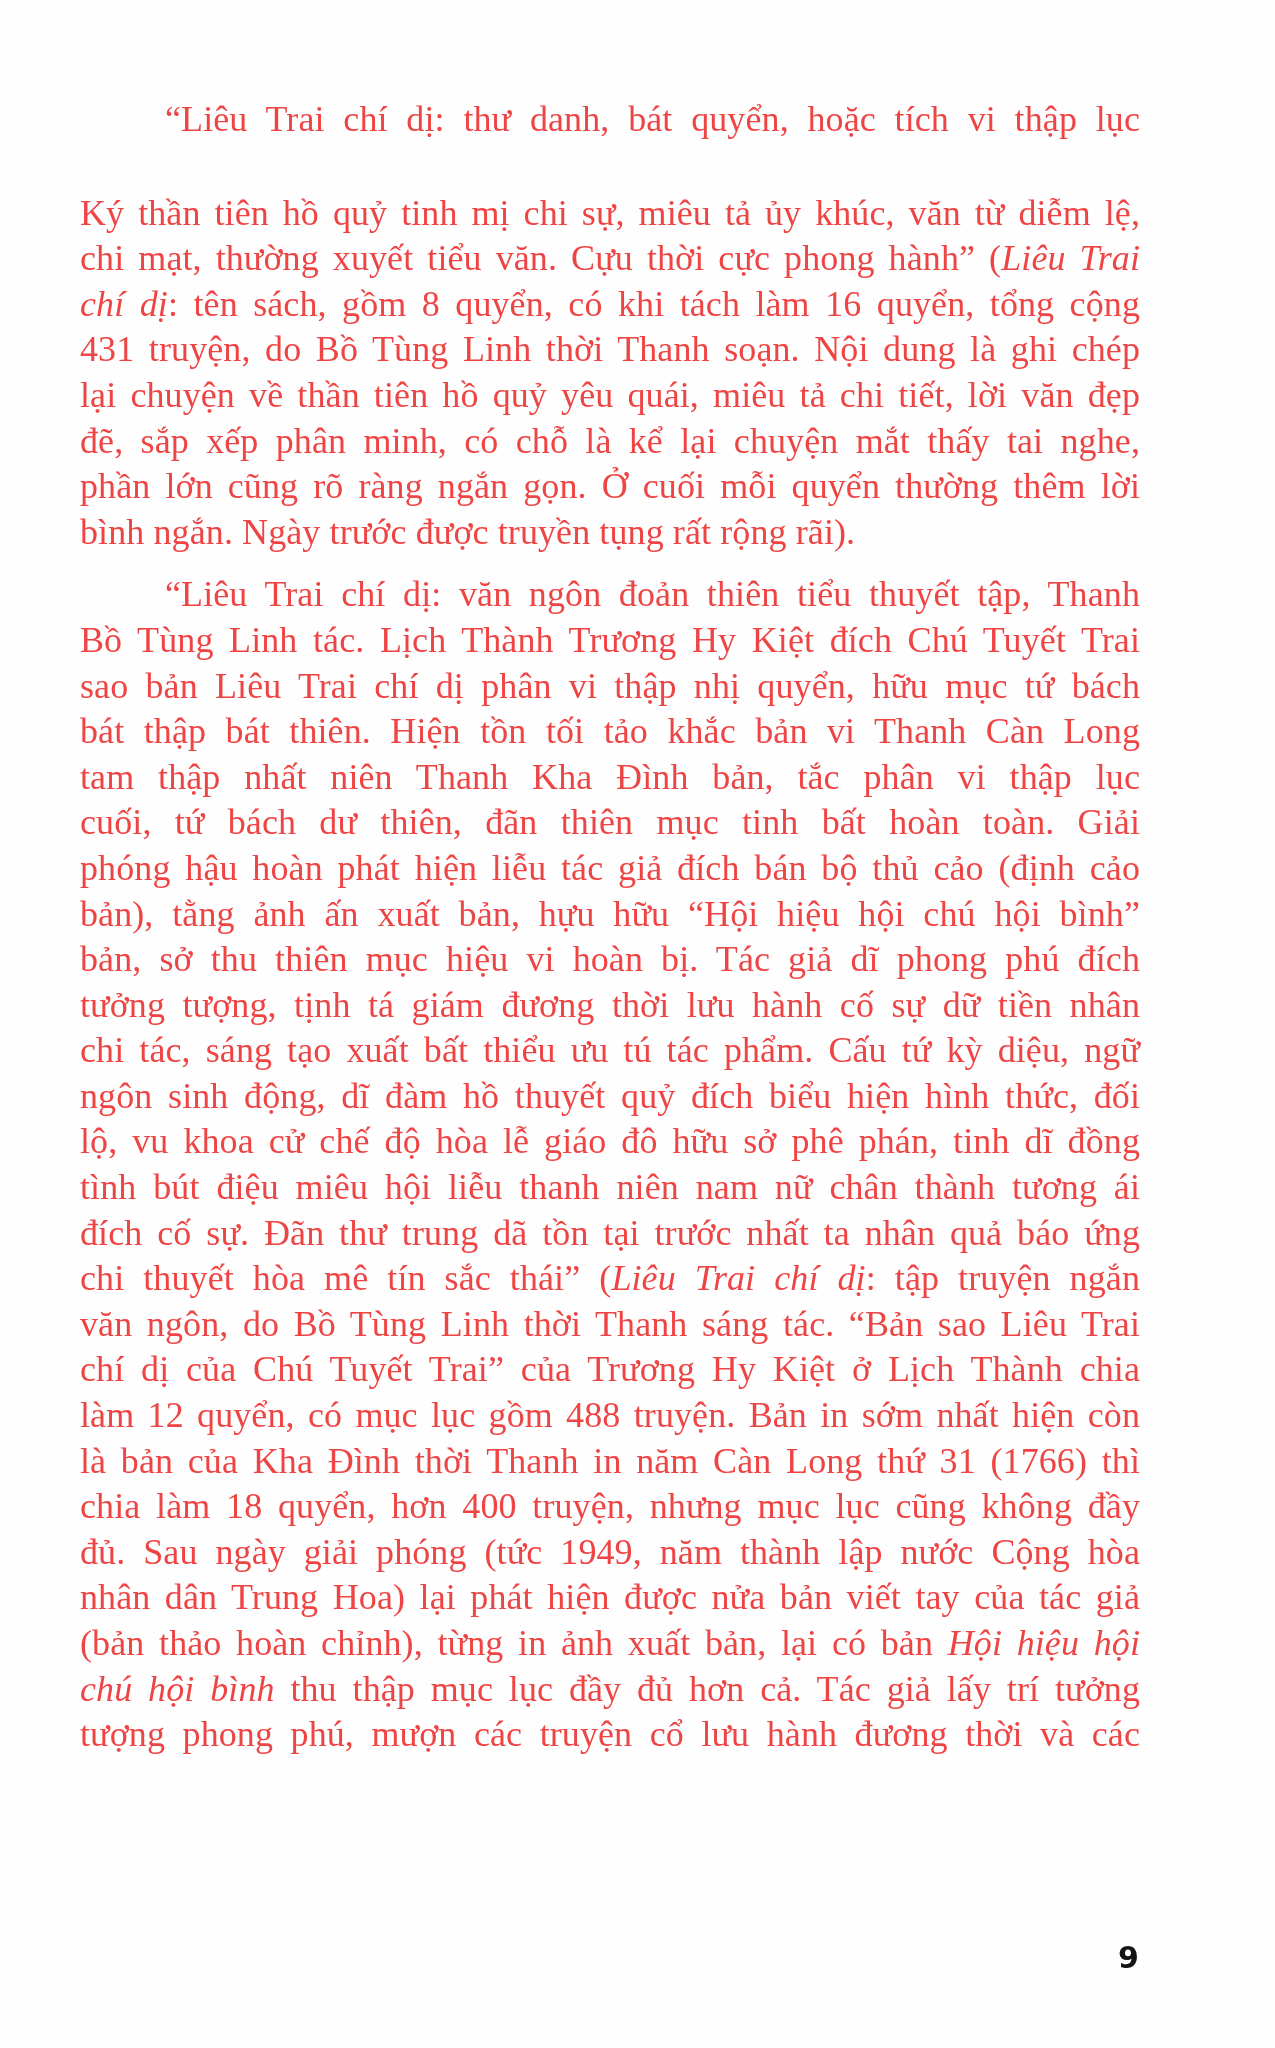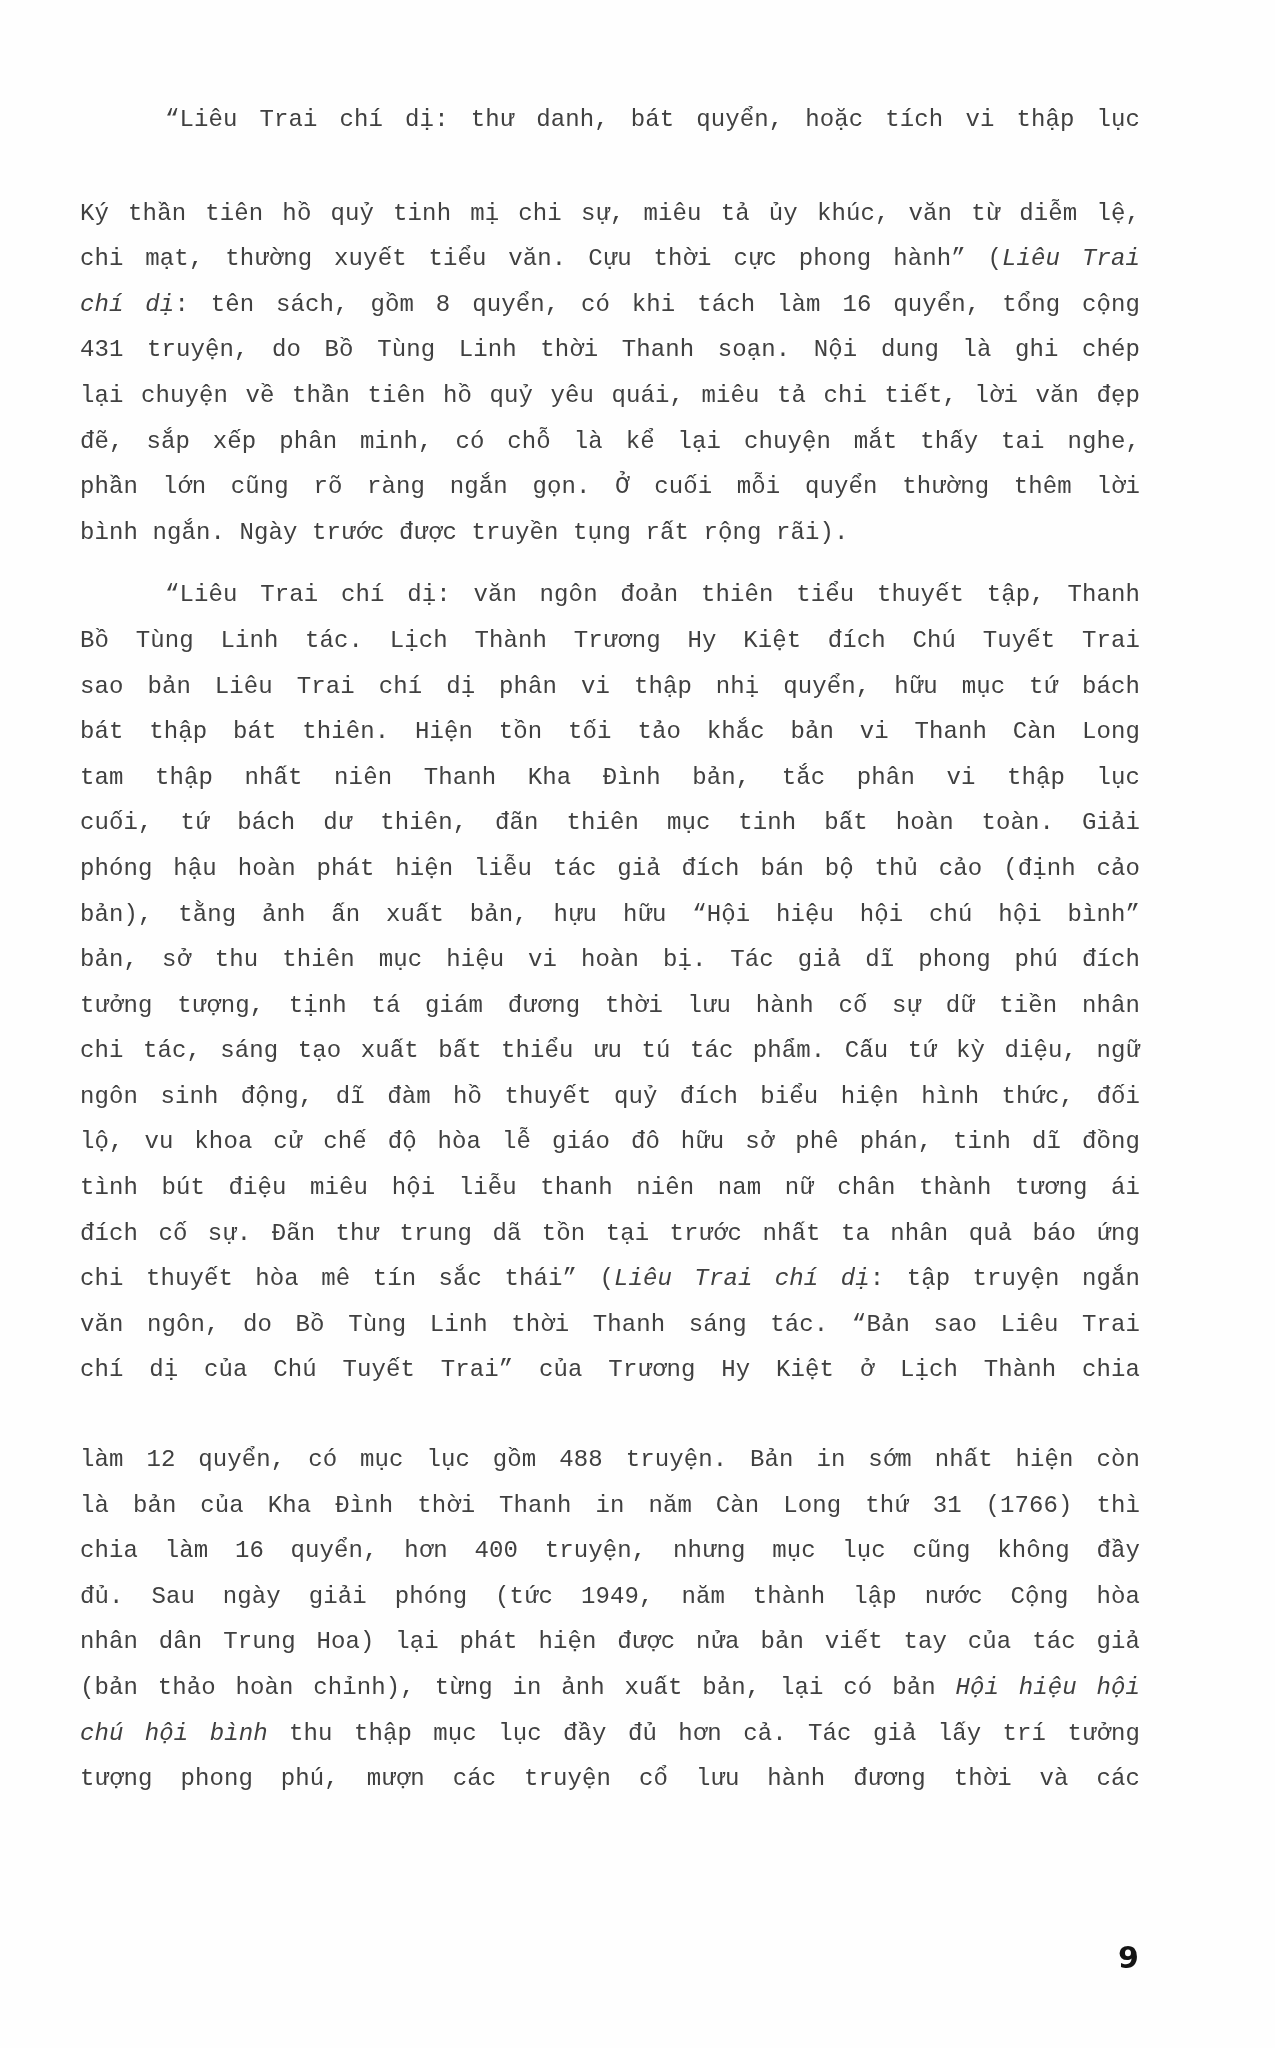--- a/index.html
+++ b/index.html
@@ -1,21 +1,21 @@
 <!DOCTYPE html>
 <html><head>
 <meta charset="utf-8">
 <style>
   html, body { margin:0; padding:0; background:#ffffff; }
   body { width:1275px; height:2048px; position:relative; overflow:hidden; }
   .page { position:absolute; left:0; top:0; width:1275px; height:2048px; background:#fefefe; }
   .text-block {
     position:absolute; left:80px; top:97px; width:1060px;
-    font-family:Liberation Mono, monospace;
-    font-size:24px; line-height:45.6px; color:#404040;
+    font-family:Liberation Serif, serif;
+    font-size:36px; line-height:45.6px; color:#ef4444;
     letter-spacing:0.1px;
   }
   .para { margin:0; }
   .para + .para { margin-top:17px; }
   .line {
     display:block; white-space:nowrap; text-align:justify; text-align-last:justify;
     height:45.6px; overflow:visible;
   }
   .line.last { text-align-last:left; }
   .line.indent { padding-left:85px; }
@@ -54,23 +54,23 @@
         <span class="line" style="white-space: normal; width: 1060px;"><span>bản, sở thu thiên mục hiệu vi hoàn bị. Tác giả dĩ phong phú đích</span></span>
         <span class="line" style="white-space: normal; width: 1060px;"><span>tưởng tượng, tịnh tá giám đương thời lưu hành cố sự dữ tiền nhân</span></span>
         <span class="line" style="white-space: normal; width: 1060px;"><span>chi tác, sáng tạo xuất bất thiểu ưu tú tác phẩm. Cấu tứ kỳ diệu, ngữ</span></span>
         <span class="line" style="white-space: normal; width: 1060px;"><span>ngôn sinh động, dĩ đàm hồ thuyết quỷ đích biểu hiện hình thức, đối</span></span>
         <span class="line" style="white-space: normal; width: 1060px;"><span>lộ, vu khoa cử chế độ hòa lễ giáo đô hữu sở phê phán, tinh dĩ đồng</span></span>
         <span class="line" style="white-space: normal; width: 1060px;"><span>tình bút điệu miêu hội liễu thanh niên nam nữ chân thành tương ái</span></span>
         <span class="line" style="white-space: normal; width: 1060px;"><span>đích cố sự. Đãn thư trung dã tồn tại trước nhất ta nhân quả báo ứng</span></span>
         <span class="line" style="white-space: normal; width: 1060px;"><span>chi thuyết hòa mê tín sắc thái” (</span><span class="seg-italic">Liêu Trai chí dị</span><span>: tập truyện ngắn</span></span>
         <span class="line" style="white-space: normal; width: 1060px;"><span>văn ngôn, do Bồ Tùng Linh thời Thanh sáng tác. “Bản sao Liêu Trai</span></span>
         <span class="line" style="white-space: normal; width: 1060px;"><span>chí dị của Chú Tuyết Trai” của Trương Hy Kiệt ở Lịch Thành chia</span></span>
-        <span class="line" style="white-space: normal; width: 1060px; margin-top: 44px;"><span>làm 12 quyển, có mục lục gồm 488 truyện. Bản in sớm nhất hiện còn</span></span>
+        <span class="line" style="white-space: normal; width: 1060px;"><span>làm 12 quyển, có mục lục gồm 488 truyện. Bản in sớm nhất hiện còn</span></span>
         <span class="line" style="white-space: normal; width: 1060px;"><span>là bản của Kha Đình thời Thanh in năm Càn Long thứ 31 (1766) thì</span></span>
-        <span class="line" style="white-space: normal; width: 1060px;"><span>chia làm 16 quyển, hơn 400 truyện, nhưng mục lục cũng không đầy</span></span>
+        <span class="line" style="white-space: normal; width: 1060px;"><span>chia làm 18 quyển, hơn 400 truyện, nhưng mục lục cũng không đầy</span></span>
         <span class="line" style="white-space: normal; width: 1060px;"><span>đủ. Sau ngày giải phóng (tức 1949, năm thành lập nước Cộng hòa</span></span>
         <span class="line" style="white-space: normal; width: 1060px;"><span>nhân dân Trung Hoa) lại phát hiện được nửa bản viết tay của tác giả</span></span>
         <span class="line" style="white-space: normal; width: 1060px;"><span>(bản thảo hoàn chỉnh), từng in ảnh xuất bản, lại có bản </span><span class="seg-italic">Hội hiệu hội</span></span>
         <span class="line" style="white-space: normal; width: 1060px;"><span class="seg-italic">chú hội bình</span><span> thu thập mục lục đầy đủ hơn cả. Tác giả lấy trí tưởng</span></span>
         <span class="line" style="white-space: normal; width: 1060px;"><span>tượng phong phú, mượn các truyện cổ lưu hành đương thời và các</span></span>
       </div>
     </div>
   <div class="page-number">9</div>
 </div>
 

